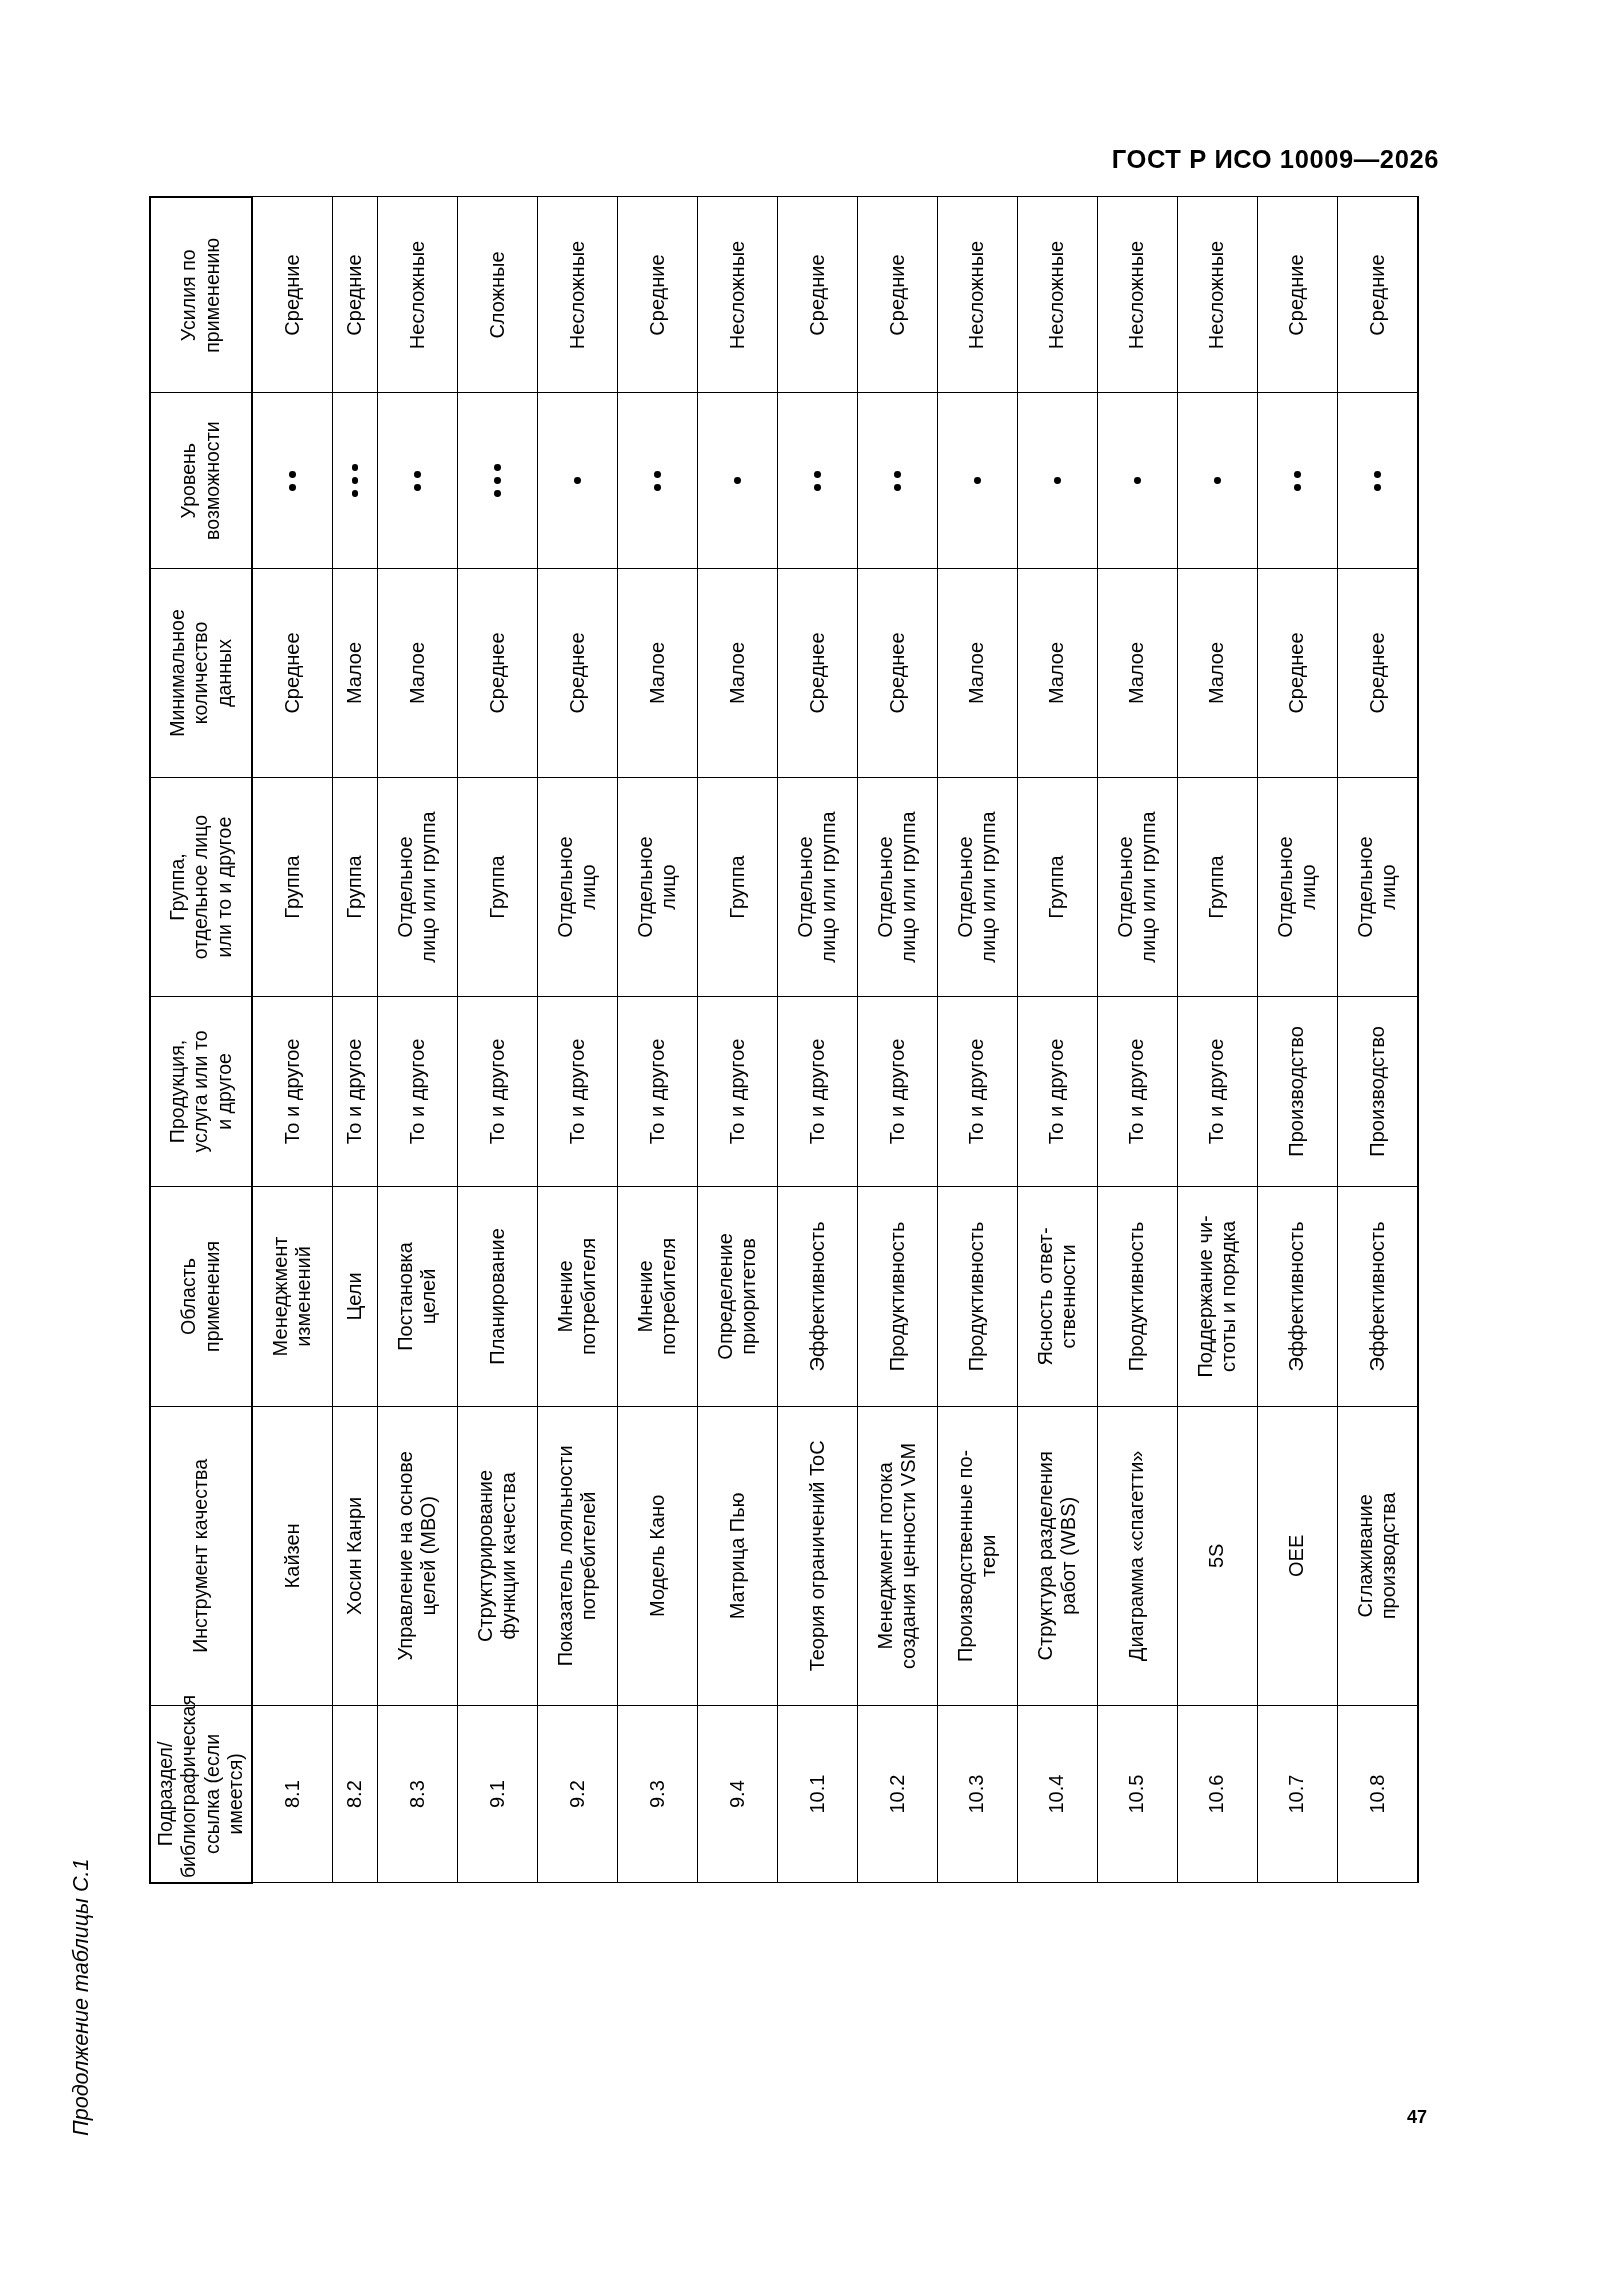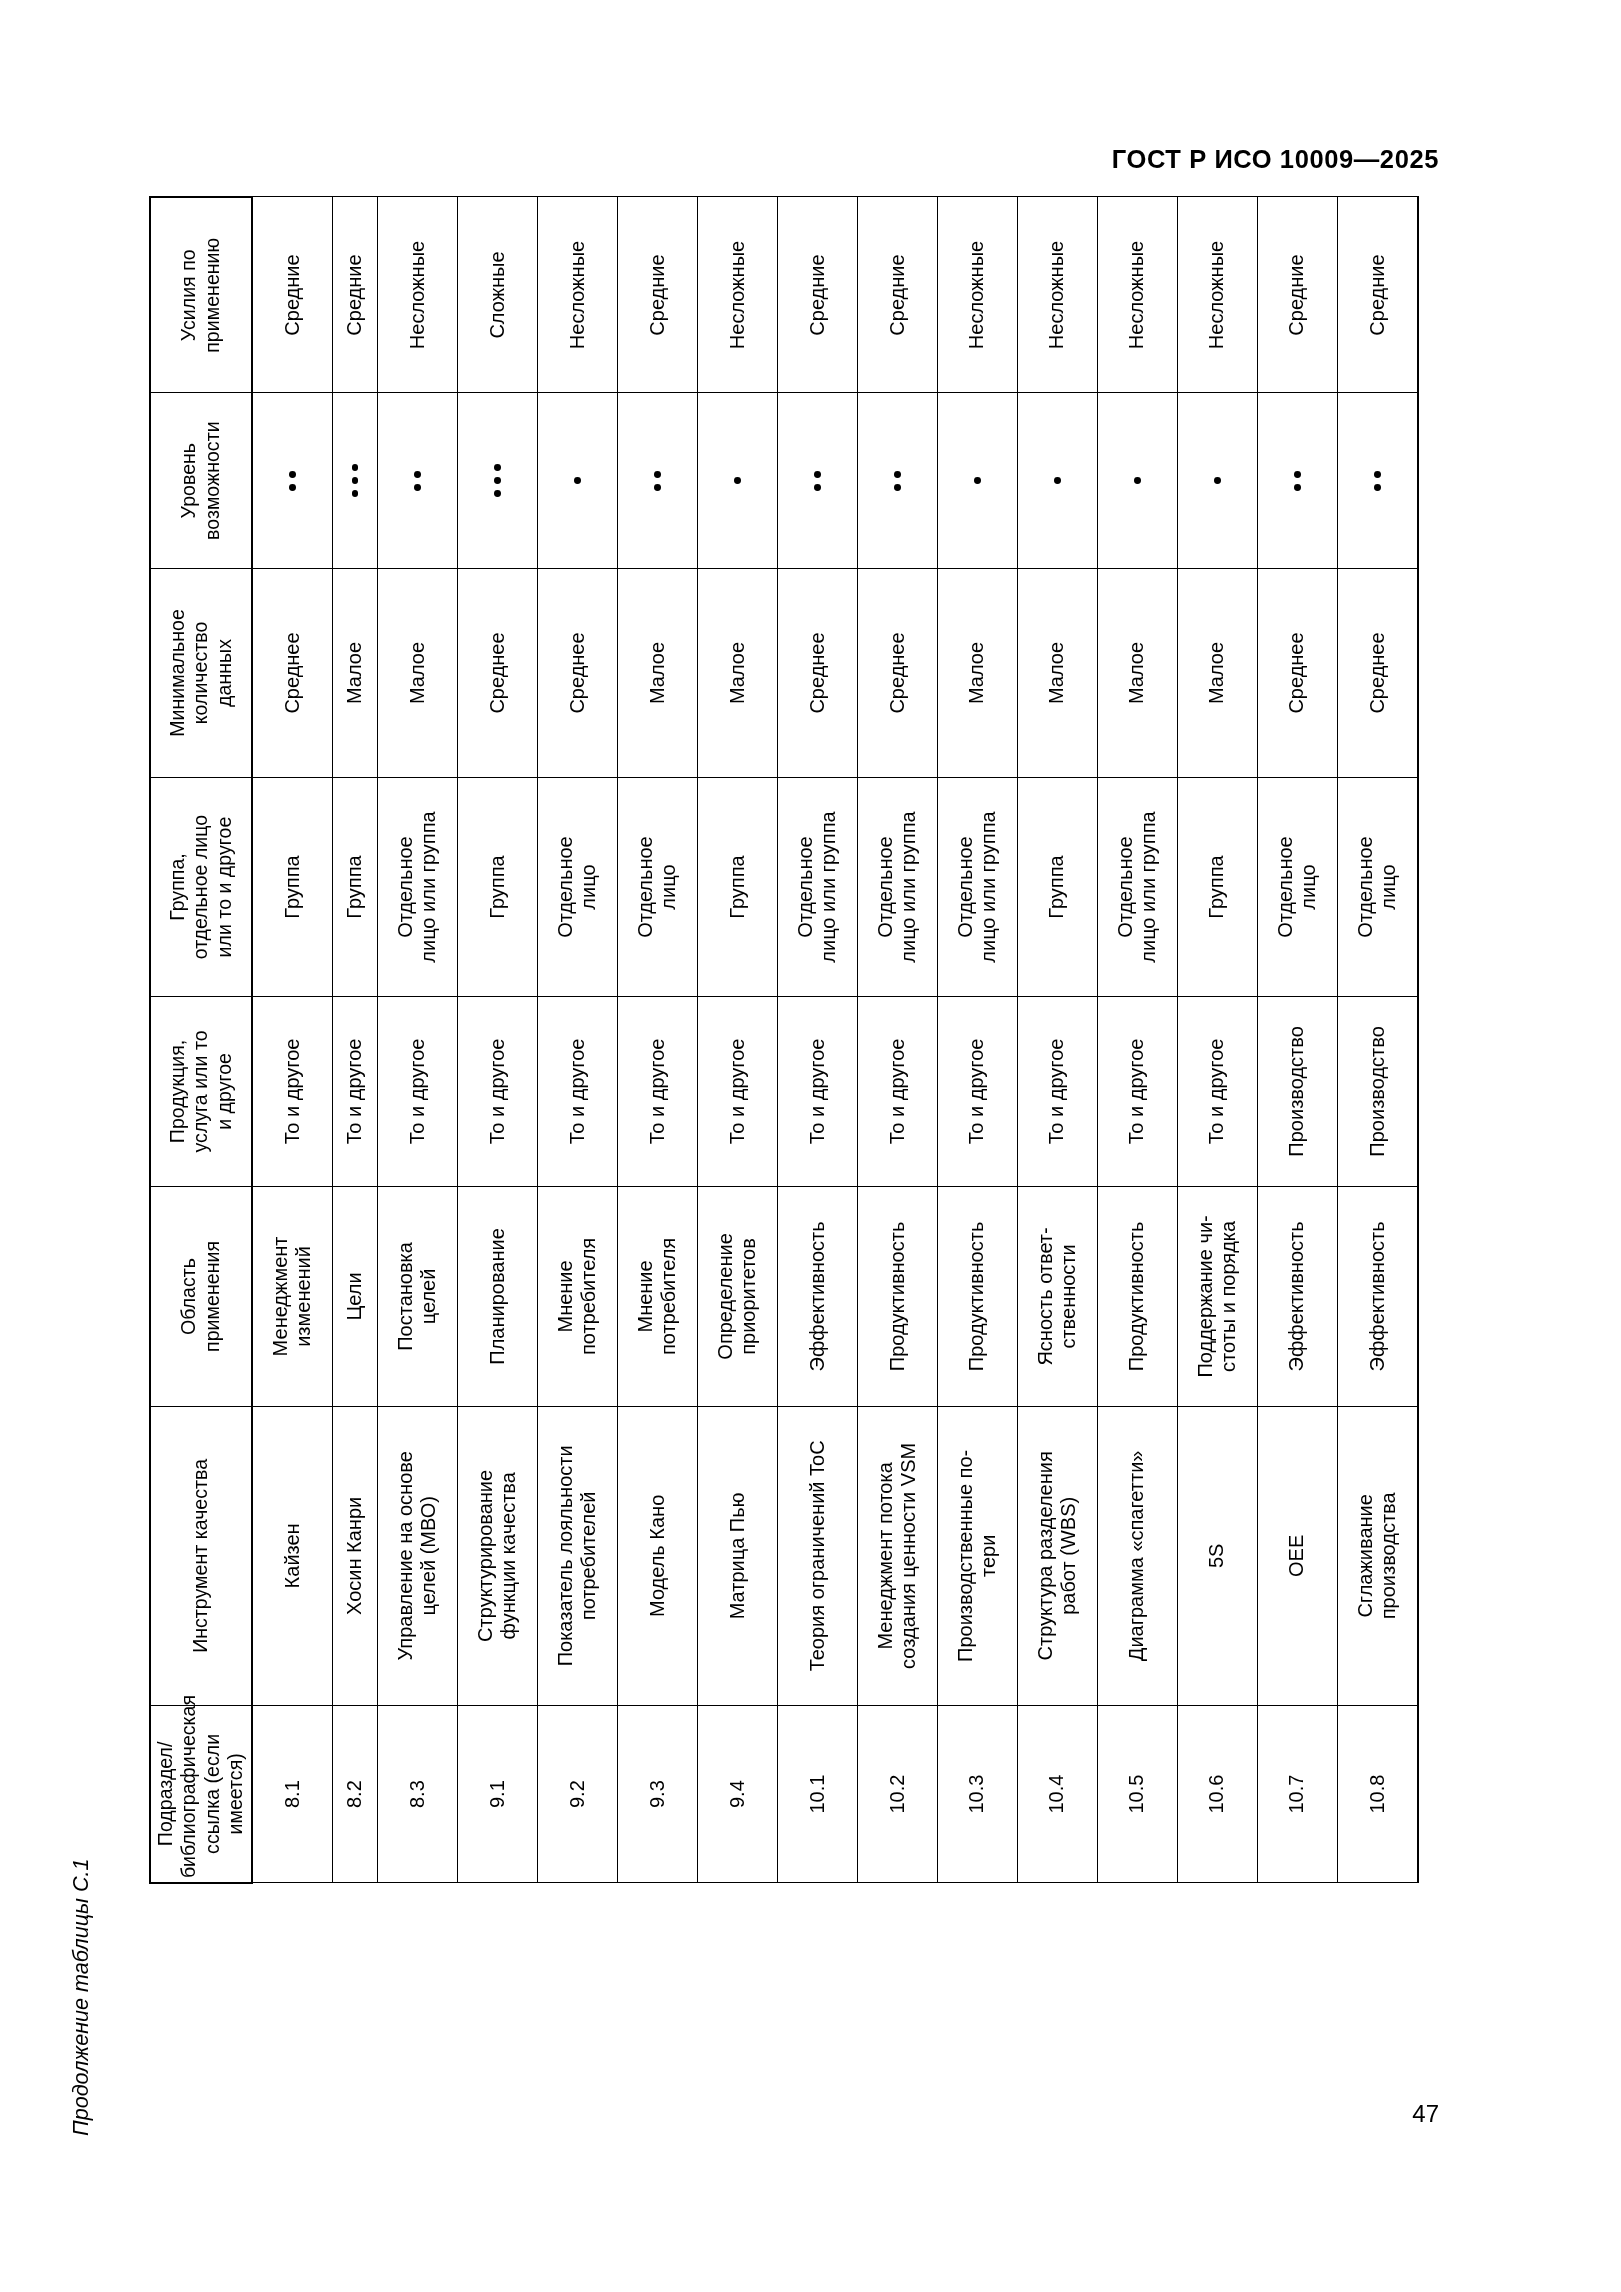--- a/index.html
+++ b/index.html
@@ -27,24 +27,24 @@
     right: 182px;
     font-size: 25.5px;
     font-weight: bold;
     letter-spacing: 0.6px;
     white-space: nowrap;
   }
 
   
   .folio {
     position: absolute;
-    right: 182px;
+    right: 194px;
     bottom: 165px;
-    font-size: 24px;
-    font-weight: normal;
+    font-size: 18px;
+    font-weight: bold;
   }
 
   
   .table-caption {
     position: absolute;
     left: 94px;
     bottom: 157px;
     transform-origin: left bottom;
     transform: rotate(-90deg);
     font-size: 21.6px;
@@ -125,21 +125,21 @@
     height: 6.9px;
     border-radius: 50%;
     background: #000;
   }
 </style>
 </head>
 <body>
 
 <div class="page">
 
-  <div class="running-head">ГОСТ Р ИСО 10009—2025</div>
+  <div class="running-head">ГОСТ Р ИСО 10009—2026</div>
 
   <div class="table-caption">Продолжение таблицы С.1</div>
 
   <div class="rot-area">
     <div class="rot-inner">
       <table class="qtable">
         <thead>
           <tr>
             <th class="c0">Подраздел/<br>библиографическая<br>ссылка (если имеется)</th>
             <th class="c1">Инструмент качества</th>

